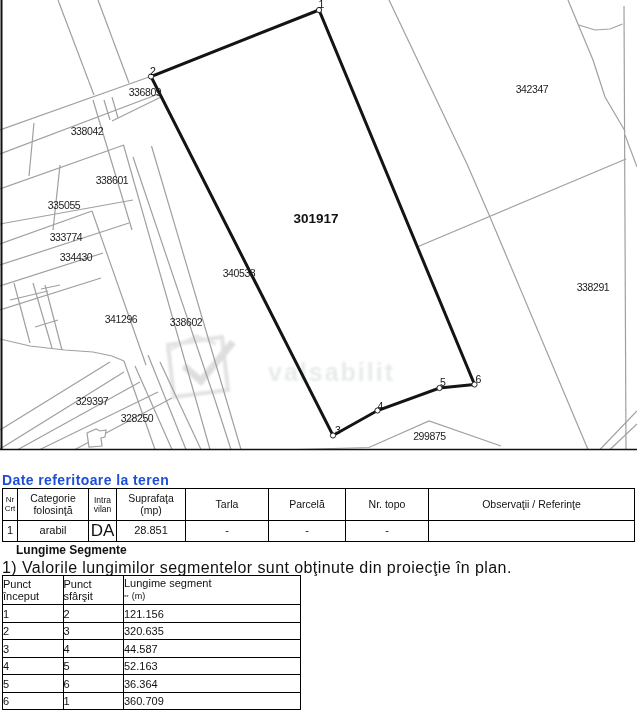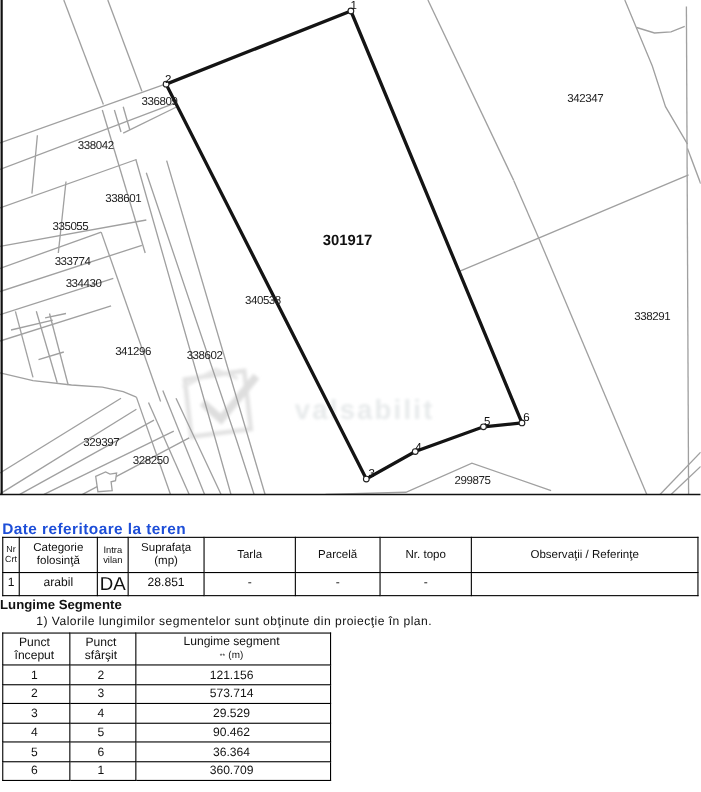--- a/index.html
+++ b/index.html
@@ -1,24 +1,24 @@
 <!DOCTYPE html>
 <html><head>
 <meta charset="utf-8">
 <style>
 html,body{margin:0;padding:0;width:637px;height:720px;background:#fff;
 font-family:"Liberation Sans",sans-serif;}
 #map{position:absolute;left:0;top:0;}
 #h1{position:absolute;left:2px;top:472px;font-size:14px;font-weight:bold;color:#1d4ed8;letter-spacing:0.4px;}
 #t1{position:absolute;left:2px;top:488px;border-collapse:collapse;table-layout:fixed;color:#111;}
 #t1 td{border:1px solid #000;text-align:center;vertical-align:middle;padding:0;font-size:10.5px;line-height:11.5px;}
-#h2{position:absolute;left:0;top:543px;font-size:12px;font-weight:bold;color:#111;}
-#note{position:absolute;left:2px;top:559px;font-size:11px;color:#111;letter-spacing:0.42px;margin-left:31px;}
+#h2{position:absolute;left:16px;top:543px;font-size:12px;font-weight:bold;color:#111;}
+#note{position:absolute;left:2px;top:559px;font-size:16px;color:#111;letter-spacing:0.42px;}
 #t2{position:absolute;left:2px;top:575px;border-collapse:collapse;table-layout:fixed;color:#111;}
-#t2 td{border:1px solid #000;text-align:center;vertical-align:middle;padding:0 3px 0 0;font-size:11px;line-height:12px;}
+#t2 td{border:1px solid #000;text-align:left;vertical-align:middle;padding:0 3px 0 0;font-size:11px;line-height:12px;}
 </style>
 </head>
 <body>
 <svg id="map" width="637" height="455" viewBox="0 0 637 455">
 <defs>
       <filter id="b">
         <feGaussianBlur stdDeviation="1.3"></feGaussianBlur>
       </filter>
     </defs>
 
@@ -174,31 +174,31 @@
 <td style="vertical-align:middle">Lungime segment<br><span style="font-size:6px">**</span> <span style="font-size:9px">(m)</span></td>
 </tr>
 <tr style="height:18px">
         <td>1</td>
         <td>2</td>
         <td>121.156</td>
       </tr>
 <tr style="height:17px">
         <td>2</td>
         <td>3</td>
-        <td>573.714</td>
+        <td>320.635</td>
       </tr>
 <tr style="height:18px">
         <td>3</td>
         <td>4</td>
-        <td>29.529</td>
+        <td>44.587</td>
       </tr>
 <tr style="height:17px">
         <td>4</td>
         <td>5</td>
-        <td>90.462</td>
+        <td>52.163</td>
       </tr>
 <tr style="height:18px">
         <td>5</td>
         <td>6</td>
         <td>36.364</td>
       </tr>
 <tr style="height:17px">
         <td>6</td>
         <td>1</td>
         <td>360.709</td>

